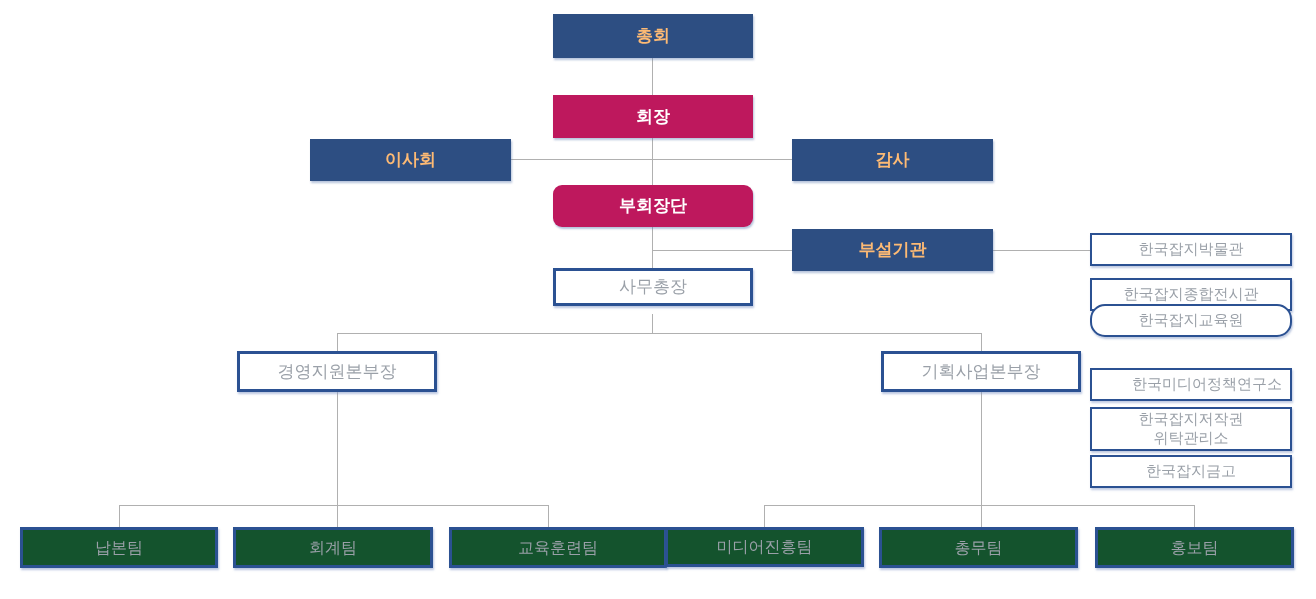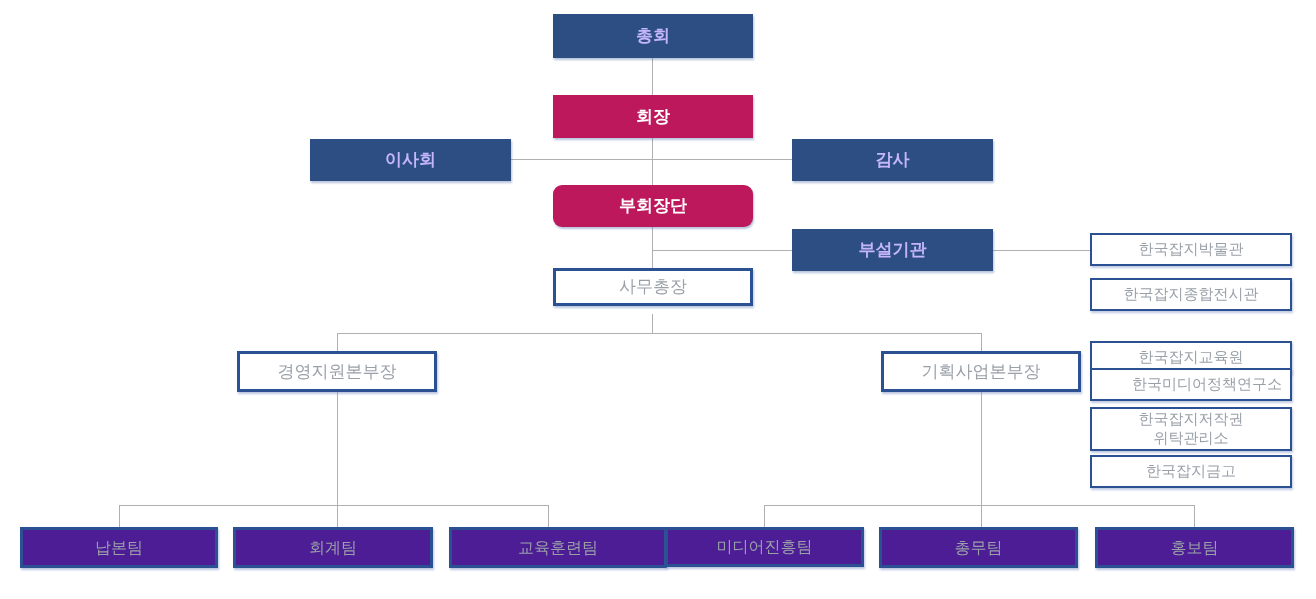--- a/index.html
+++ b/index.html
@@ -2,31 +2,31 @@
 <html><head>
 <meta charset="utf-8">
 <style>
   html,body{margin:0;padding:0;background:#ffffff;}
   body{font-family:"Liberation Sans","DejaVu Sans",sans-serif;}
   #canvas{position:relative;width:1316px;height:599px;background:#ffffff;overflow:hidden;}
 
   .node{position:absolute;display:flex;align-items:center;justify-content:center;
         text-align:center;box-sizing:border-box;line-height:1.25;}
 
-  .node--dark{background:#2d4e82;color:#c4b5fd;font-size:17px;font-weight:600;
+  .node--dark{background:#2d4e82;color:#fdba74;font-size:17px;font-weight:600;
               box-shadow:1px 2px 2px rgba(96,124,178,0.45);}
   .node--light{background:#be185d;color:#ffffff;font-size:17px;font-weight:600;
               box-shadow:1px 2px 2px rgba(96,124,178,0.45);}
   .node--outlined{background:#ffffff;border:3px solid #2b5192;color:#9aa0a8;
               font-size:17px;font-weight:400;
               box-shadow:1px 2px 2px rgba(130,152,198,0.55);}
   .node--aff{background:#ffffff;border:2px solid #2b5192;color:#9aa0a8;
               font-size:15px;font-weight:400;white-space:pre-line;
               box-shadow:1px 2px 2px rgba(130,152,198,0.5);}
-  .node--team{background:#4c1d95;border:3px solid #2b5192;color:#9aa0a8;
+  .node--team{background:#14532d;border:3px solid #2b5192;color:#9aa0a8;
               font-size:16px;font-weight:400;
               box-shadow:1px 2px 2px rgba(130,152,198,0.55);}
 
   .hline{position:absolute;height:1px;background:#b0b0b0;}
   .vline{position:absolute;width:1px;background:#b0b0b0;}
 </style>
 </head>
 <body>
 
 <div id="canvas">
@@ -67,21 +67,21 @@
   <div class="node node--dark" style="left:792px;top:229px;width:201px;height:42px;">부설기관</div>
 
   <div class="node node--outlined" style="left:553px;top:268px;width:200px;height:38px;">사무총장</div>
 
   <div class="node node--outlined" style="left:237px;top:351px;width:200px;height:41px;">경영지원본부장</div>
 
   <div class="node node--outlined" style="left:881px;top:351px;width:200px;height:41px;">기획사업본부장</div>
 
   <div class="node node--aff" style="left:1090px;top:233px;width:202px;height:33px;">한국잡지박물관</div>
   <div class="node node--aff" style="left:1090px;top:278px;width:202px;height:33px;">한국잡지종합전시관</div>
-  <div class="node node--aff" style="left:1090px;top:341px;width:202px;height:33px;">한국잡지교육원</div>
+  <div class="node node--aff" style="left:1090px;top:304px;width:202px;height:33px;border-radius:15px;">한국잡지교육원</div>
   <div class="node node--aff" style="left:1090px;top:368px;width:202px;height:33px;padding-left:32px;">한국미디어정책연구소</div>
   <div class="node node--aff" style="left:1090px;top:407px;width:202px;height:44px;">한국잡지저작권
 위탁관리소</div>
   <div class="node node--aff" style="left:1090px;top:455px;width:202px;height:33px;">한국잡지금고</div>
 
   <div class="node node--team" style="left:20px;top:527px;width:198px;height:41px;">납본팀</div>
   <div class="node node--team" style="left:233px;top:527px;width:200px;height:41px;">회계팀</div>
   <div class="node node--team" style="left:449px;top:527px;width:218px;height:41px;">교육훈련팀</div>
   <div class="node node--team" style="left:665px;top:527px;width:199px;height:40px;text-align:center;">미디어진흥팀</div>
   <div class="node node--team" style="left:879px;top:527px;width:199px;height:41px;">총무팀</div>

